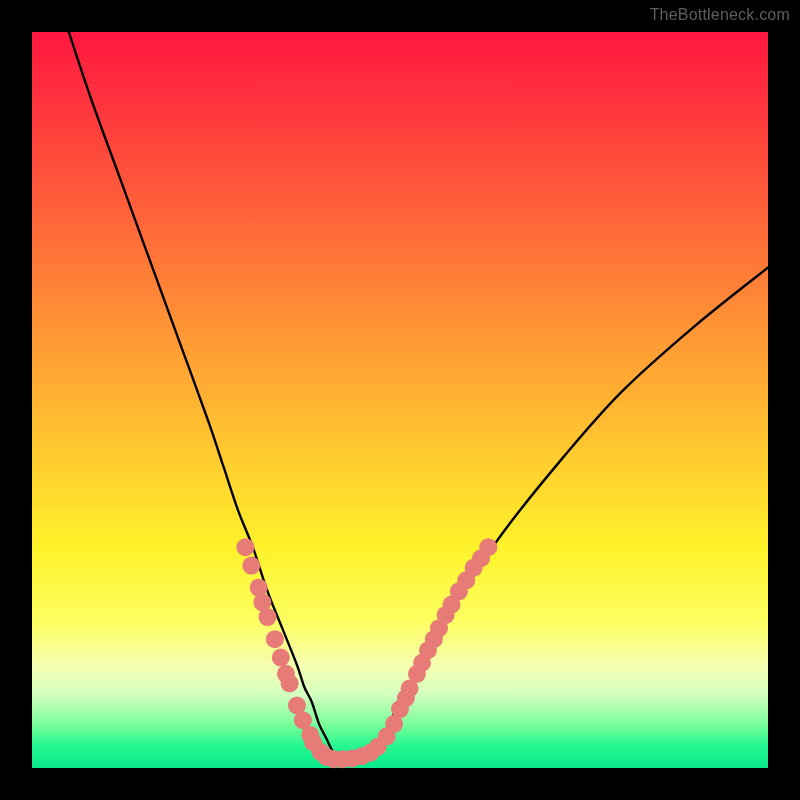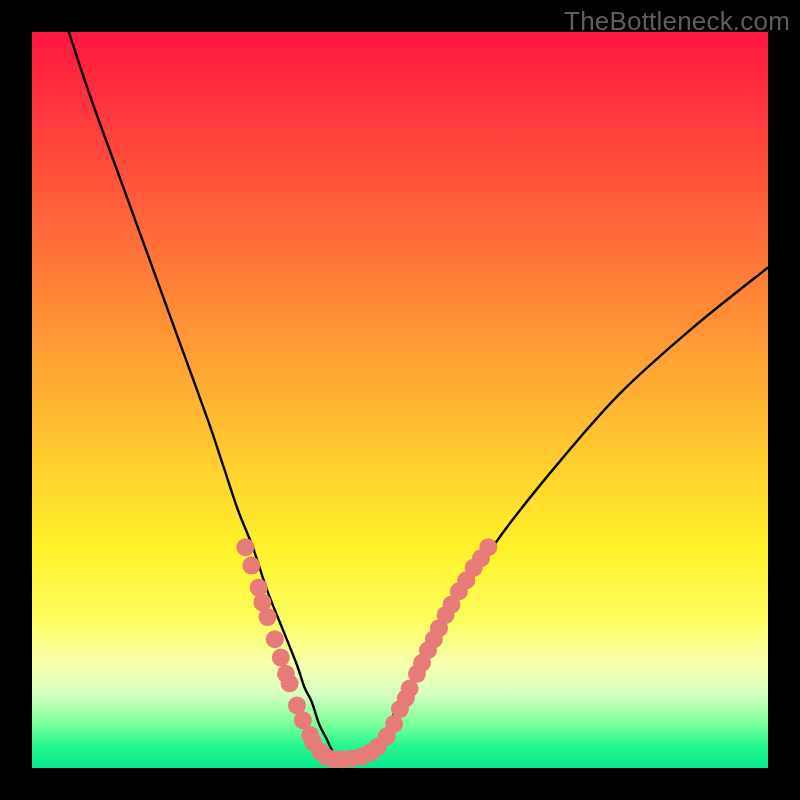--- a/index.html
+++ b/index.html
@@ -40,21 +40,21 @@
       #7cff9a 94%,
       #26f791 97%,
       #08e98c 100%
     );
   }
   .watermark {
     position: absolute;
     top: 6px;
     right: 10px;
     color: #5e5e5e;
-    font-size: 26px;
+    font-size: 16px;
     font-weight: 500;
     letter-spacing: 0.2px;
     user-select: none;
   }
   svg.overlay {
     position: absolute;
     left: 0;
     top: 0;
     width: 736px;
     height: 736px;

